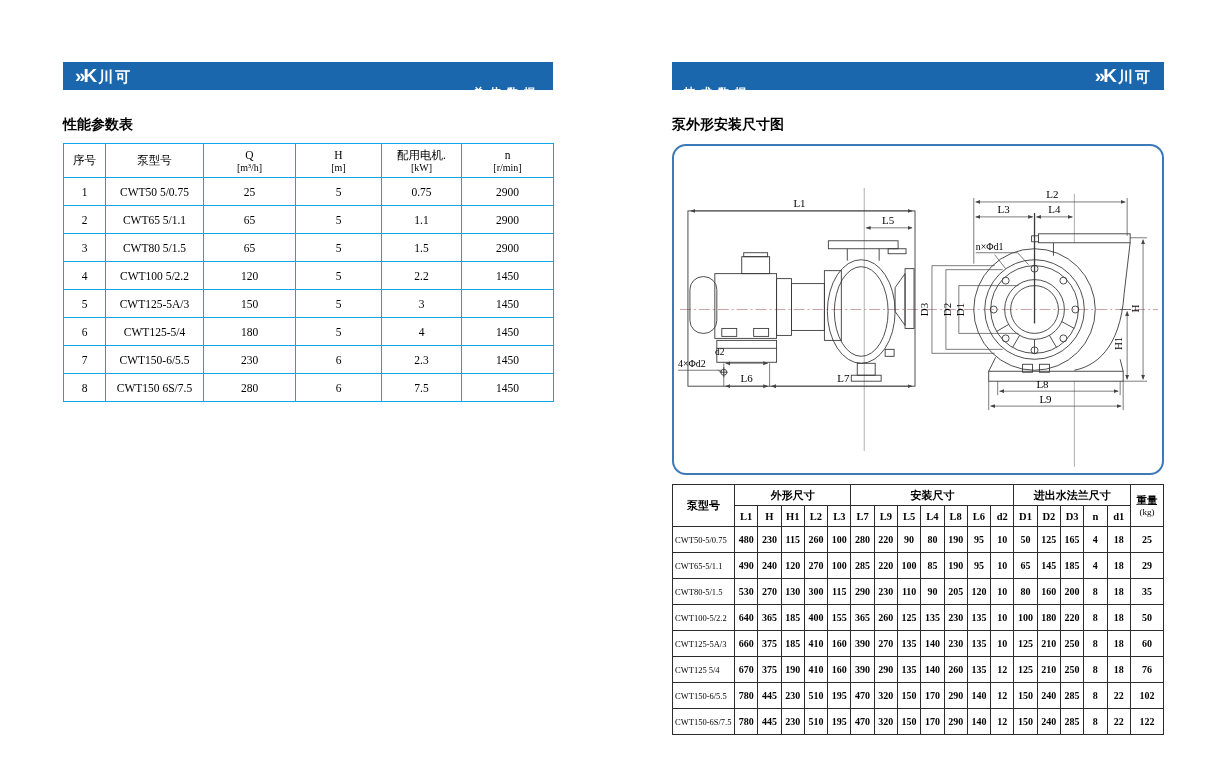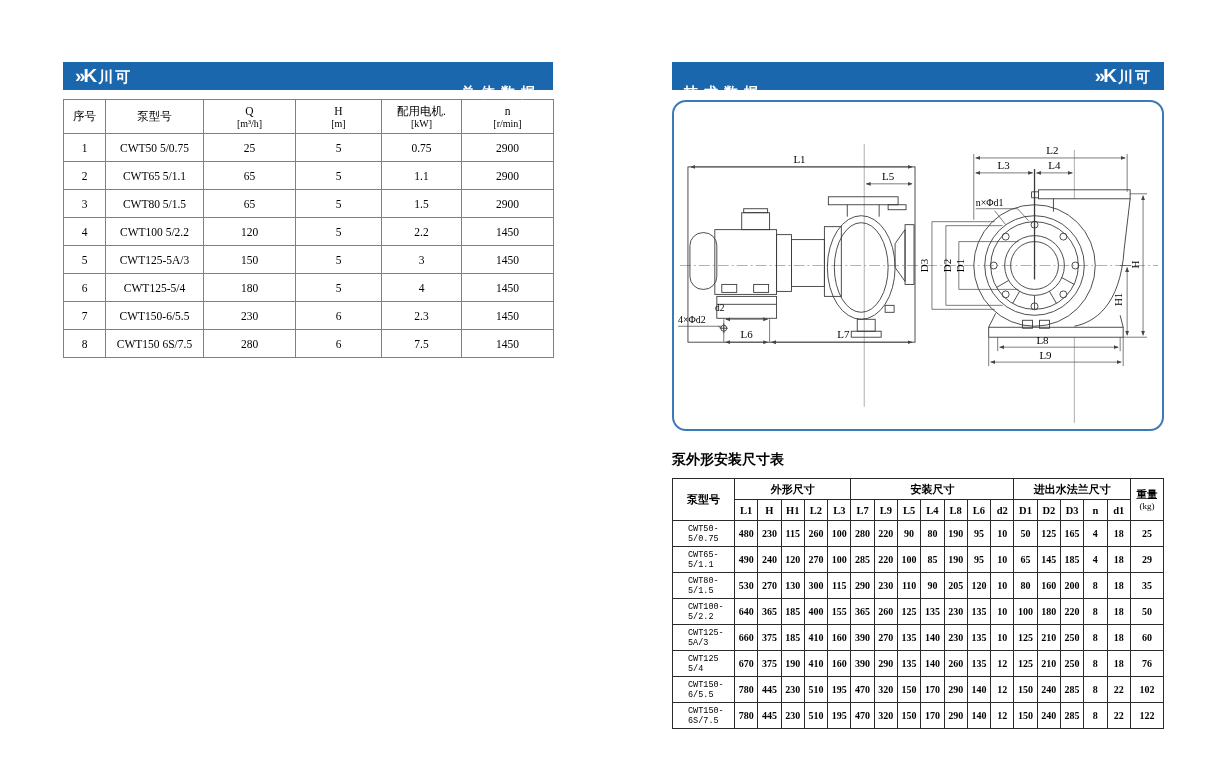--- a/index.html
+++ b/index.html
@@ -9,21 +9,21 @@
   }
   .page{position:absolute;top:62px;}
   #page-left{left:63px;width:490px;}
   #page-right{left:672px;width:492px;}
 
   .bar{
     height:28px;background:#1b67ad;color:#fff;display:flex;align-items:center;
     justify-content:space-between;padding:0 12px;box-sizing:border-box;
   }
   .bar-title{
-    font-family:"Liberation Sans",sans-serif;font-weight:bold;font-size:14px;
+    font-family:"Liberation Sans",sans-serif;font-weight:bold;font-size:11px;
     letter-spacing:6px;white-space:nowrap;margin-top:33px;
   }
   .logo{display:flex;align-items:baseline;font-family:"Liberation Sans",sans-serif;
     font-weight:bold;white-space:nowrap;}
   .logo .mark{font-size:19px;font-weight:900;letter-spacing:-2px;margin-right:3px;}
   .logo .name{font-size:15px;letter-spacing:2px;}
 
   .section-title{
     font-family:"Liberation Sans",sans-serif;font-weight:bold;font-size:14px;
     margin:26px 0 0 0;color:#000;
@@ -47,36 +47,37 @@
   .dwg-label{font-family:"Liberation Serif",serif;font-size:11px;fill:#000;}
   .dwg-label-sm{font-family:"Liberation Serif",serif;font-size:10px;fill:#000;}
   .dwg-label-xs{font-family:"Liberation Serif",serif;font-size:9.5px;fill:#000;}
 
   
   table.dim{width:100%;border-collapse:collapse;margin-top:9px;table-layout:fixed;font-family:"Liberation Serif",serif;}
   .dim th,.dim td{border:1px solid #2b2b2b;text-align:center;padding:0;overflow:hidden;}
   .dim thead tr.grow th{height:20px;font-size:11px;font-weight:bold;border-radius:9px;}
   .dim thead tr.srow th{height:20px;font-size:10.5px;font-weight:bold;}
   .dim td{height:25px;font-size:10px;font-weight:bold;}
-  .dim td.c0{font-weight:normal;font-size:8.5px;text-align:left;padding-left:15px;font-family:Liberation Mono, monospace;}
+  .dim td.c0{font-weight:normal;font-size:8.5px;text-align:left;padding-left:2px;}
   .dim .h1{font-size:10.5px;line-height:12px;font-weight:bold;}
   .dim .h2{font-size:9px;line-height:10px;font-weight:normal;}
 </style>
 </head>
 <body>
 
 <div class="page" id="page-left">
   <div class="bar">
     <span class="logo">
       <span class="mark">»K</span>
       <span class="name">川可</span>
     </span>
     <span class="bar-title">总体数据</span>
   </div>
 
+  <div class="section-title">性能参数表</div>
 
   <table class="perf">
     <colgroup>
       <col style="width:42px">
         <col style="width:98px">
         <col style="width:92px">
       <col style="width:86px">
         <col style="width:80px">
         <col style="width:92px">
     </colgroup>
@@ -177,20 +178,21 @@
 
 <div class="page" id="page-right">
   <div class="bar">
     <span class="bar-title">技术数据</span>
     <span class="logo">
       <span class="mark">»K</span>
       <span class="name">川可</span>
     </span>
   </div>
 
+  <div class="section-title">泵外形安装尺寸图</div>
 
   <div class="diagram-box">
     <svg width="488" height="327" viewBox="0 0 490 328">
       <defs>
         <marker id="ar" viewBox="0 0 10 10" refX="9" refY="5" markerWidth="7" markerHeight="7" orient="auto-start-reverse">
           <path d="M0,1 L10,5 L0,9 z" fill="#444"></path>
         </marker>
       </defs>
 
       <g stroke="#c79a9a" stroke-width="0.9" fill="none" stroke-dasharray="11 3 2 3">
@@ -317,21 +319,20 @@
       <text class="dwg-label" x="255" y="164" text-anchor="middle" transform="rotate(-90 255 164)">D3</text>
       <text class="dwg-label" x="278" y="164" text-anchor="middle" transform="rotate(-90 278 164)">D2</text>
       <text class="dwg-label" x="291" y="164" text-anchor="middle" transform="rotate(-90 291 164)">D1</text>
       <text class="dwg-label" x="467" y="163" text-anchor="middle" transform="rotate(-90 467 163)">H</text>
       <text class="dwg-label" x="450" y="198" text-anchor="middle" transform="rotate(-90 450 198)">H1</text>
       <text class="dwg-label" x="370" y="243" text-anchor="middle">L8</text>
       <text class="dwg-label" x="373" y="258" text-anchor="middle">L9</text>
     </svg>
   </div>
 
-  <div class="section-title" style="margin-top:20px;">泵外形安装尺寸表</div>
 
   <table class="dim">
     <colgroup>
       <col style="width:62px">
       <col>
         <col>
         <col>
         <col>
         <col>
       <col>

